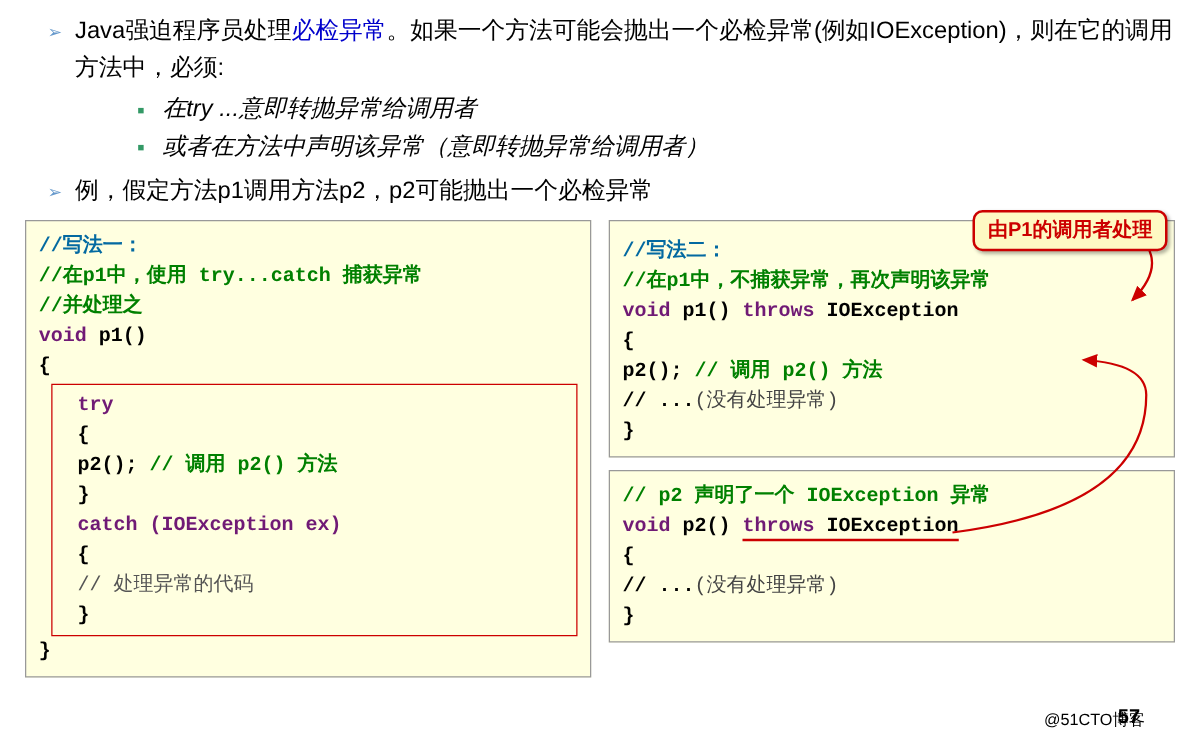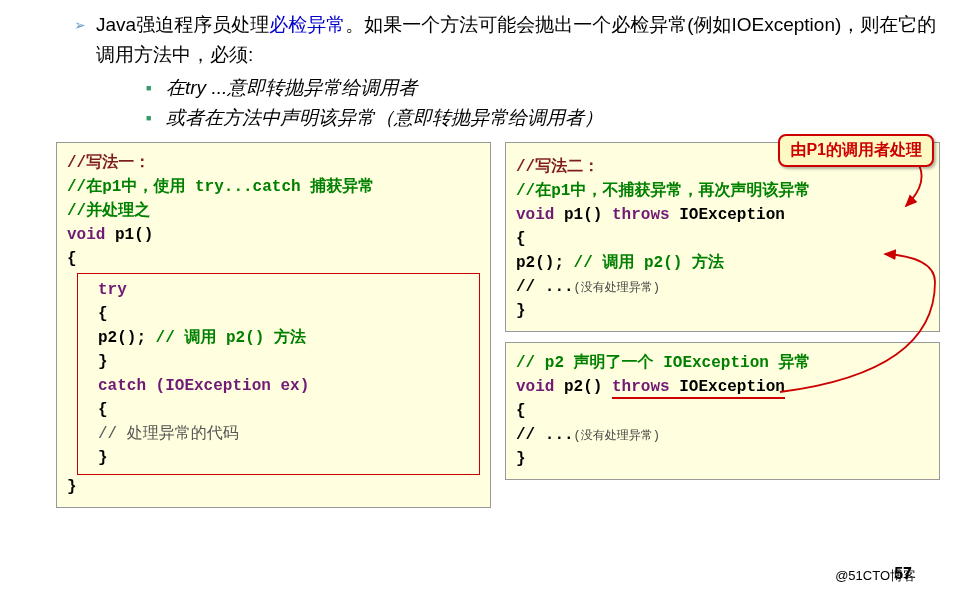--- a/index.html
+++ b/index.html
@@ -63,24 +63,24 @@
     border: 1px solid #999;
     background: #ffffe0;
     padding: 8px 10px 8px 10px;
     font-family: "Courier New", monospace;
     font-size: 16px;
     line-height: 1.5;
     font-weight: bold;
     position: relative;
     margin-bottom: 10px;
   }
-  .code-box .c-comment-red { color: #7f1d1d; }
+  .code-box .c-comment-red { color: #0369a1; }
   .code-box .c-comment-green { color: #008000; }
   .code-box .c-kw { color: #701a75; }
-  .code-box .c-note { font-weight: normal; font-size: 12px; color: #444; }
+  .code-box .c-note { font-weight: normal; font-size: 16px; color: #444; }
   .inner-red-box {
     border: 1.5px solid #cc0000;
     margin: 2px 0 0 10px;
     padding: 4px 20px;
   }
   .callout {
     position: absolute;
     top: -8px;
     right: 6px;
     z-index: 5;
@@ -112,36 +112,36 @@
   .watermark {
     position: absolute;
     right: 24px;
     bottom: 4px;
     color: #000000;
     font-size: 13px;
   }
   .page-wrap {
     position: relative;
     min-height: 579px;
-    margin-left: 36px;
   }
 </style>
 </head>
 <body>
 
 <div class="page-wrap">
 
 <ul class="bullet-list">
   <li class="top-item">
     <span>Java强迫程序员处理</span><span class="blue-link">必检异常</span><span>。如果一个方法可能会抛出一个必检异常(例如IOException)，则在它的调用方法中，必须:</span>
     <ul class="sub-list">
       <li class="sub-item">在try ...意即转抛异常给调用者</li>
       <li class="sub-item">或者在方法中声明该异常（意即转抛异常给调用者）</li>
     </ul>
   </li>
+  <li class="top-item">例，假定方法p1调用方法p2，p2可能抛出一个必检异常</li>
 </ul>
 
 <div class="columns">
   <div class="col-left">
     <div class="code-box">
       <div><span class="c-comment-red">//写法一：</span></div>
       <div><span class="c-comment-green">//在p1中，使用 try...catch 捕获异常</span></div>
       <div><span class="c-comment-green">//并处理之</span></div>
       <div><span class="c-kw">void</span><span> p1()</span></div>
       <div>{</div>

